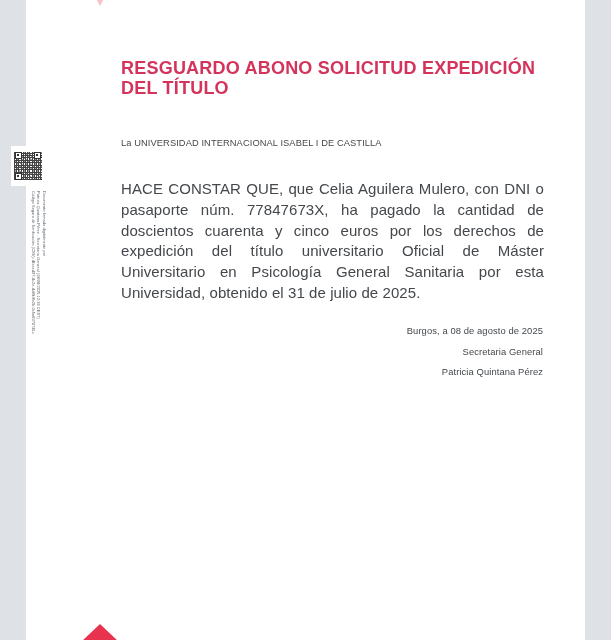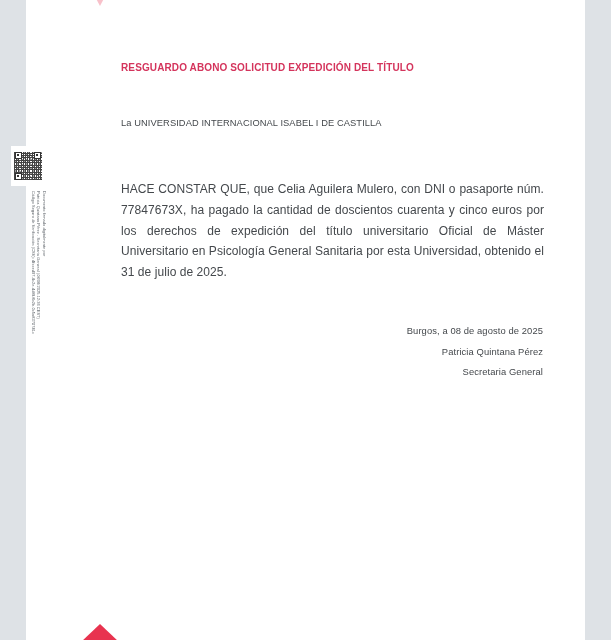--- a/index.html
+++ b/index.html
@@ -141,44 +141,44 @@
     left: 95px;
     top: 0;
     width: 422px;
   }
 
   #doc-title {
     position: absolute;
     left: 0;
     top: 58px;
     width: 422px;
-    font-size: 10px;
+    font-size: 18px;
     font-weight: bold;
     color: #d4345c;
     letter-spacing: 0.012em;
     line-height: 20px;
   }
 
   #org-line {
     position: absolute;
     left: 0;
-    top: 116px;
+    top: 136px;
     width: 422px;
     font-size: 9.3px;
     color: #44484c;
     line-height: 14px;
     letter-spacing: 0.01em;
   }
 
   #body-paragraph {
     position: absolute;
     left: 0;
     top: 179px;
     width: 423px;
-    font-size: 12px;
+    font-size: 15px;
     color: #44484c;
     line-height: 20.8px;
     text-align: justify;
     letter-spacing: 0.005em;
   }
 
   #signature-block {
     position: absolute;
     left: 0;
     top: 321px;
@@ -206,22 +206,22 @@
   <div id="doc-content">
 
     <div id="doc-title">RESGUARDO ABONO SOLICITUD EXPEDICIÓN DEL TÍTULO</div>
 
     <div id="org-line">La UNIVERSIDAD INTERNACIONAL ISABEL I DE CASTILLA</div>
 
     <div id="body-paragraph">HACE CONSTAR QUE, que Celia Aguilera Mulero, con DNI o pasaporte núm. 77847673X, ha pagado la cantidad de doscientos cuarenta y cinco euros por los derechos de expedición del título universitario Oficial de Máster Universitario en Psicología General Sanitaria por esta Universidad, obtenido el 31 de julio de 2025.</div>
 
     <div id="signature-block">
       <div class="sig-line">Burgos, a 08 de agosto de 2025</div>
+      <div class="sig-line">Secretaria General</div>
       <div class="sig-line">Patricia Quintana Pérez</div>
-      <div class="sig-line">Secretaria General</div>
     </div>
 
   </div>
 </div>
 
 <div id="signature-stamp">
 
   <div id="qr-box">
     <div id="qr-code">
       <div class="qr-finder" id="qr-f-tl"></div>

